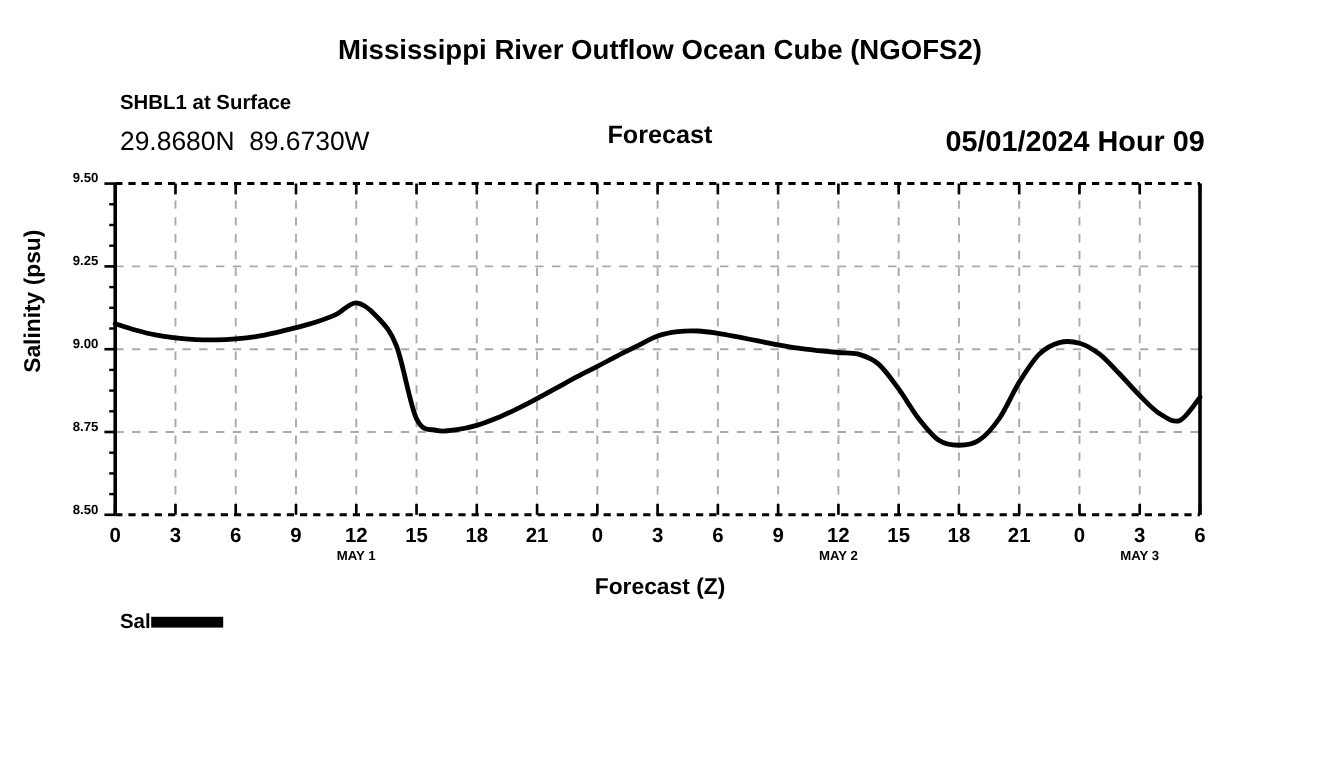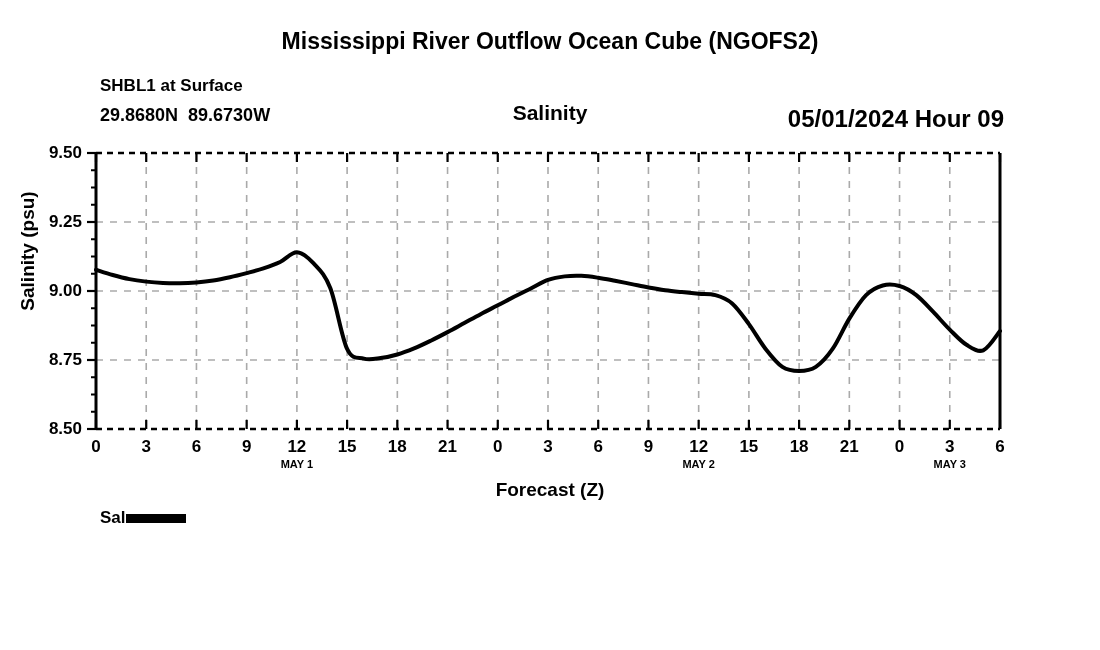--- a/index.html
+++ b/index.html
@@ -35,22 +35,22 @@
     left: 100px;
     top: 76px;
     font-size: 17px;
     font-weight: bold;
     white-space: pre;
   }
   .hdr-coords {
     position: absolute;
     left: 100px;
     top: 105px;
-    font-size: 18px;
-    font-weight: bold;
+    font-size: 22px;
+    font-weight: normal;
     white-space: pre;
   }
   .hdr-variable {
     position: absolute;
     left: 0;
     top: 101px;
     width: 1100px;
     text-align: center;
     font-size: 21px;
     font-weight: bold;
@@ -76,21 +76,21 @@
     text-align: center;
     font-size: 19px;
     font-weight: bold;
     transform: rotate(-90deg);
     transform-origin: center center;
   }
   .ytick-label {
     position: absolute;
     width: 60px;
     text-align: right;
-    font-size: 17px;
+    font-size: 11px;
     font-weight: bold;
   }
   .xtick-label {
     position: absolute;
     width: 40px;
     text-align: center;
     font-size: 17px;
     font-weight: bold;
     top: 437px;
   }
@@ -130,21 +130,21 @@
 </style>
 </head>
 <body>
 
 <div class="page">
 
   <div class="title-top">Mississippi River Outflow Ocean Cube (NGOFS2)</div>
 
   <div class="hdr-station">SHBL1 at Surface</div>
   <div class="hdr-coords">29.8680N  89.6730W</div>
-  <div class="hdr-variable">Salinity</div>
+  <div class="hdr-variable">Forecast</div>
   <div class="hdr-datetime">05/01/2024 Hour 09</div>
 
   <svg class="plot-svg" width="1100" height="650">
     <g id="gridlines">
         <line x1="146.22222222222223" y1="153" x2="146.22222222222223" y2="429" stroke="#aaaaaa" stroke-width="1.6" stroke-dasharray="7 7"></line>
         <line x1="196.44444444444446" y1="153" x2="196.44444444444446" y2="429" stroke="#aaaaaa" stroke-width="1.6" stroke-dasharray="7 7"></line>
         <line x1="246.66666666666666" y1="153" x2="246.66666666666666" y2="429" stroke="#aaaaaa" stroke-width="1.6" stroke-dasharray="7 7"></line>
         <line x1="296.8888888888889" y1="153" x2="296.8888888888889" y2="429" stroke="#aaaaaa" stroke-width="1.6" stroke-dasharray="7 7"></line>
         <line x1="347.1111111111111" y1="153" x2="347.1111111111111" y2="429" stroke="#aaaaaa" stroke-width="1.6" stroke-dasharray="7 7"></line>
         <line x1="397.3333333333333" y1="153" x2="397.3333333333333" y2="429" stroke="#aaaaaa" stroke-width="1.6" stroke-dasharray="7 7"></line>

